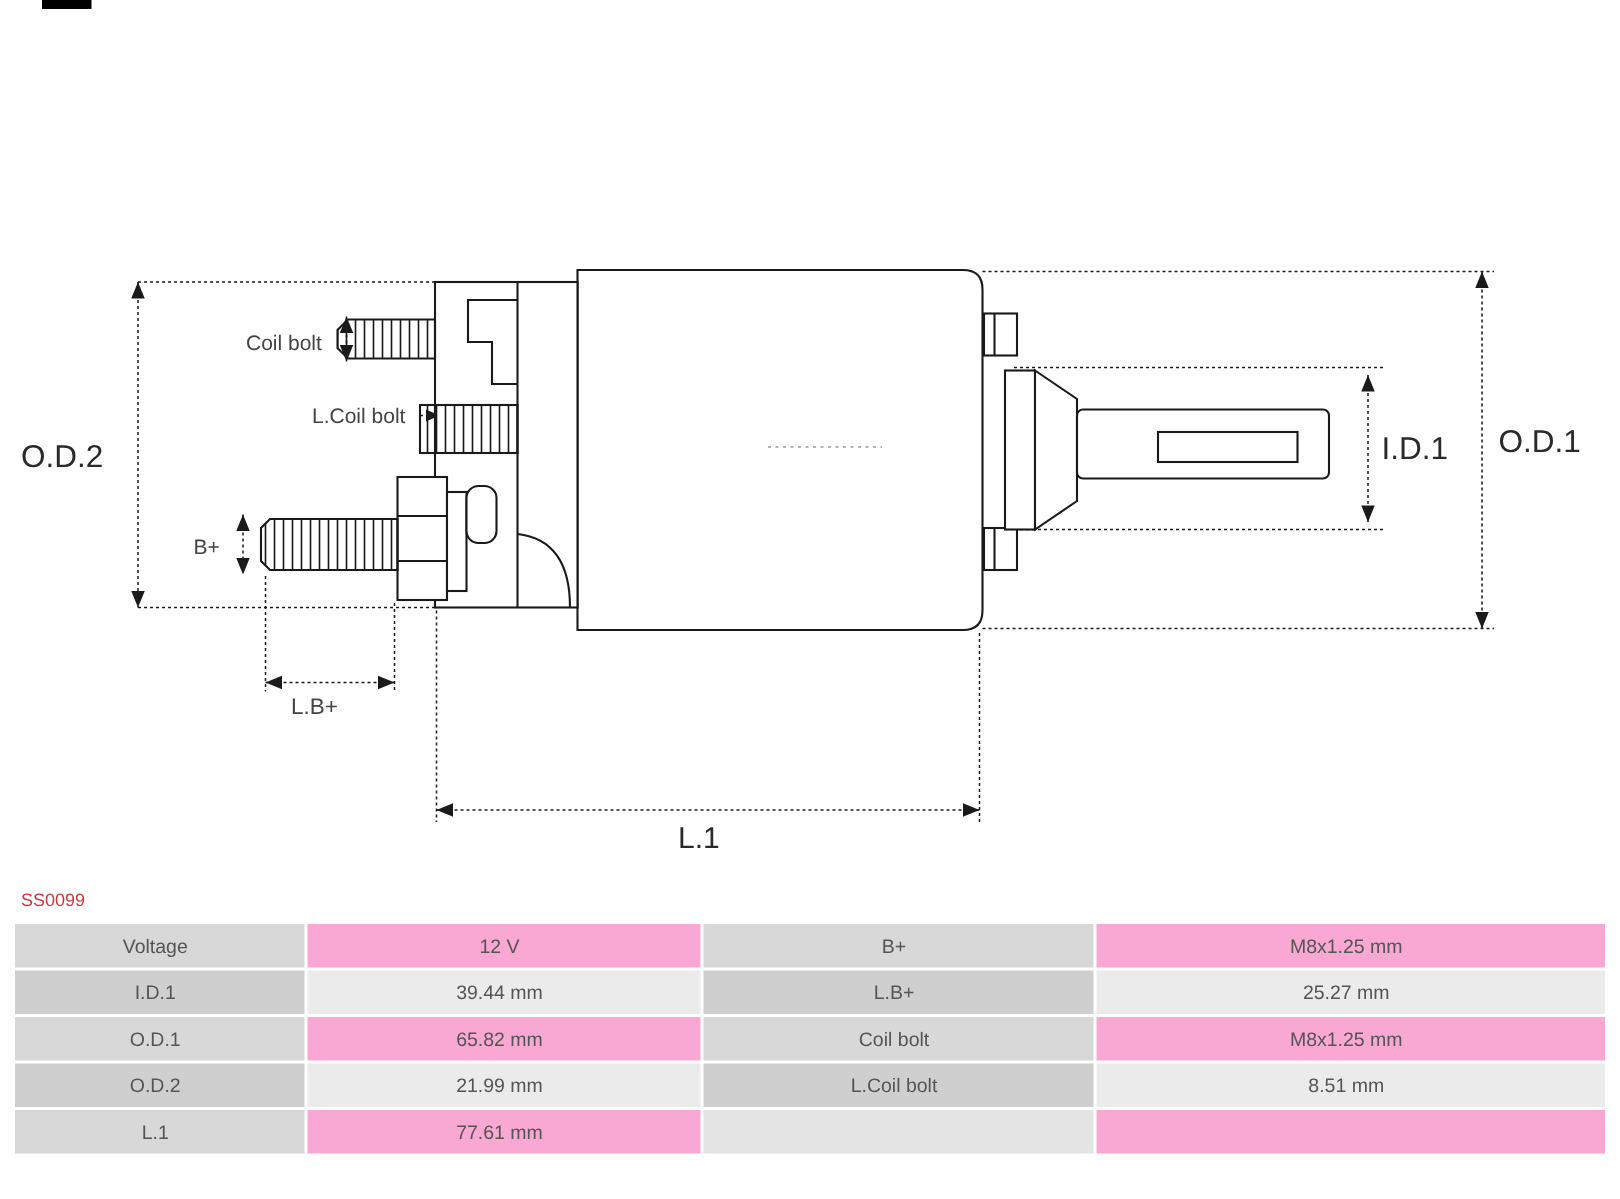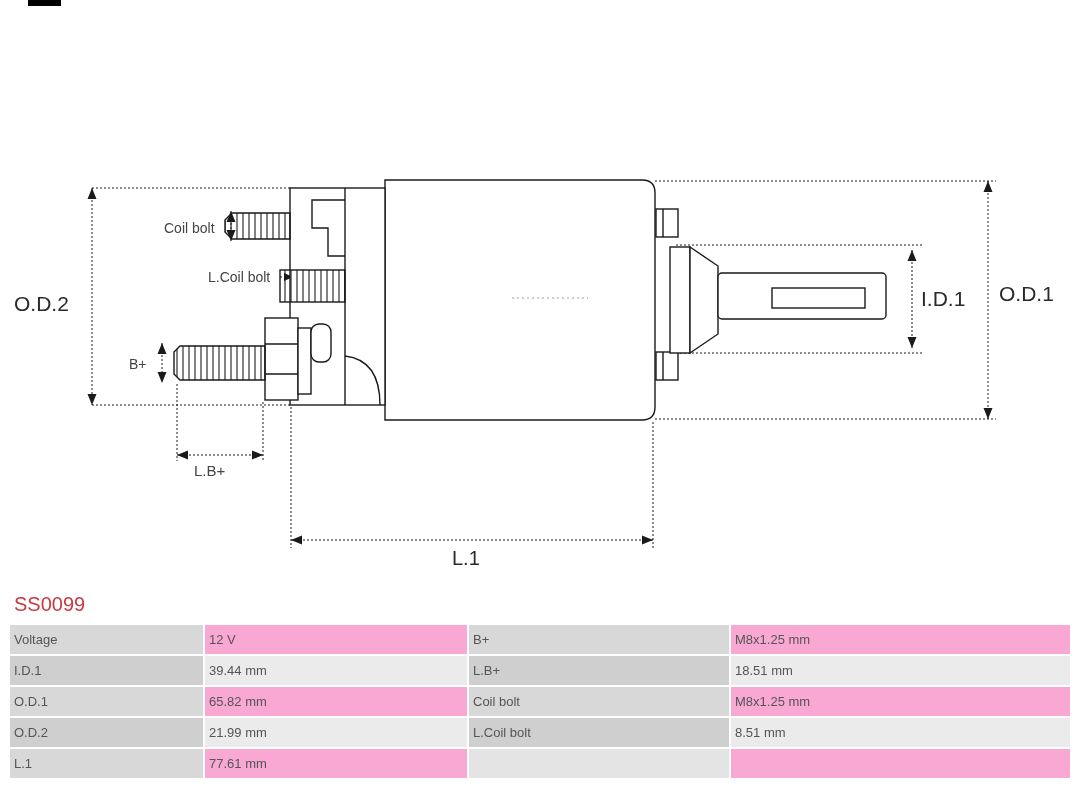--- a/index.html
+++ b/index.html
@@ -11,36 +11,36 @@
     overflow: hidden;
   }
   .logo-fragment {
     position: absolute; top: 0; left: 28px;
     width: 33px; height: 6px; background: #000;
   }
   svg.diagram { display: block; width: 1080px; height: 588px; }
   svg text { font-family: "Liberation Sans", sans-serif; }
   .part-number {
     margin: 5px 0 7px 14px;
-    font-size: 20px;
+    font-size: 12px;
     color: #c73b40;
     cursor: pointer;
   }
   table.spec {
     table-layout: fixed;
     width: 1064px;
     margin: 0 auto;
     border-collapse: separate;
     border-spacing: 2px;
     font-size: 13px;
     color: #555555;
   }
   table.spec td {
     padding: 7px 10px 7px 4px;
-    text-align: left;
+    text-align: center;
     overflow: hidden;
     white-space: nowrap;
   }
   td.lbl { background: #d8d8d8; }
   td.val { background: #f9a8d4; }
   tr:nth-child(even) td.lbl { background: #cfcfcf; }
   tr:nth-child(even) td.val { background: #ebebeb; }
   td.lbl:empty { background: #e4e4e4; }
 </style>
 </head>
@@ -143,21 +143,21 @@
     <tr>
       <td class="lbl">Voltage</td>
       <td class="val">12 V</td>
       <td class="lbl">B+</td>
       <td class="val">M8x1.25 mm</td>
     </tr>
     <tr>
       <td class="lbl">I.D.1</td>
       <td class="val">39.44 mm</td>
       <td class="lbl">L.B+</td>
-      <td class="val">18.51 mm</td>
+      <td class="val">25.27 mm</td>
     </tr>
     <tr>
       <td class="lbl">O.D.1</td>
       <td class="val">65.82 mm</td>
       <td class="lbl">Coil bolt</td>
       <td class="val">M8x1.25 mm</td>
     </tr>
     <tr>
       <td class="lbl">O.D.2</td>
       <td class="val">21.99 mm</td>

